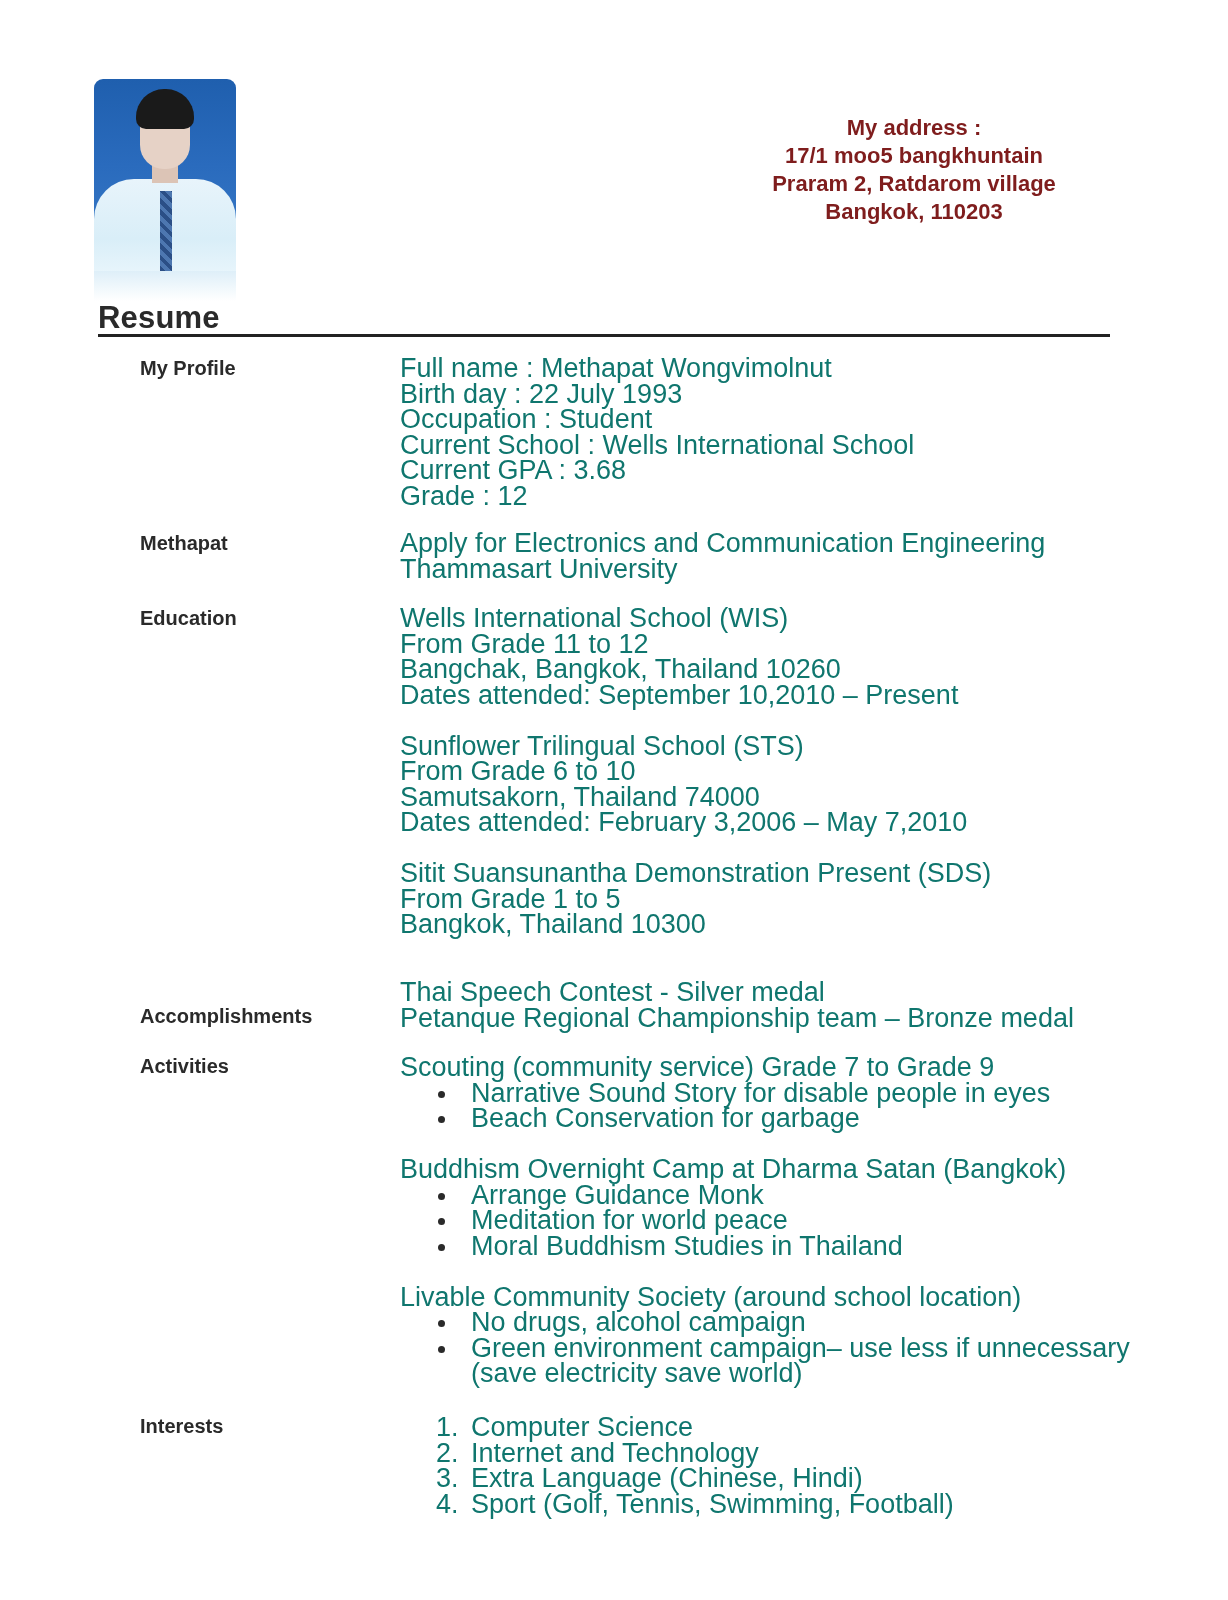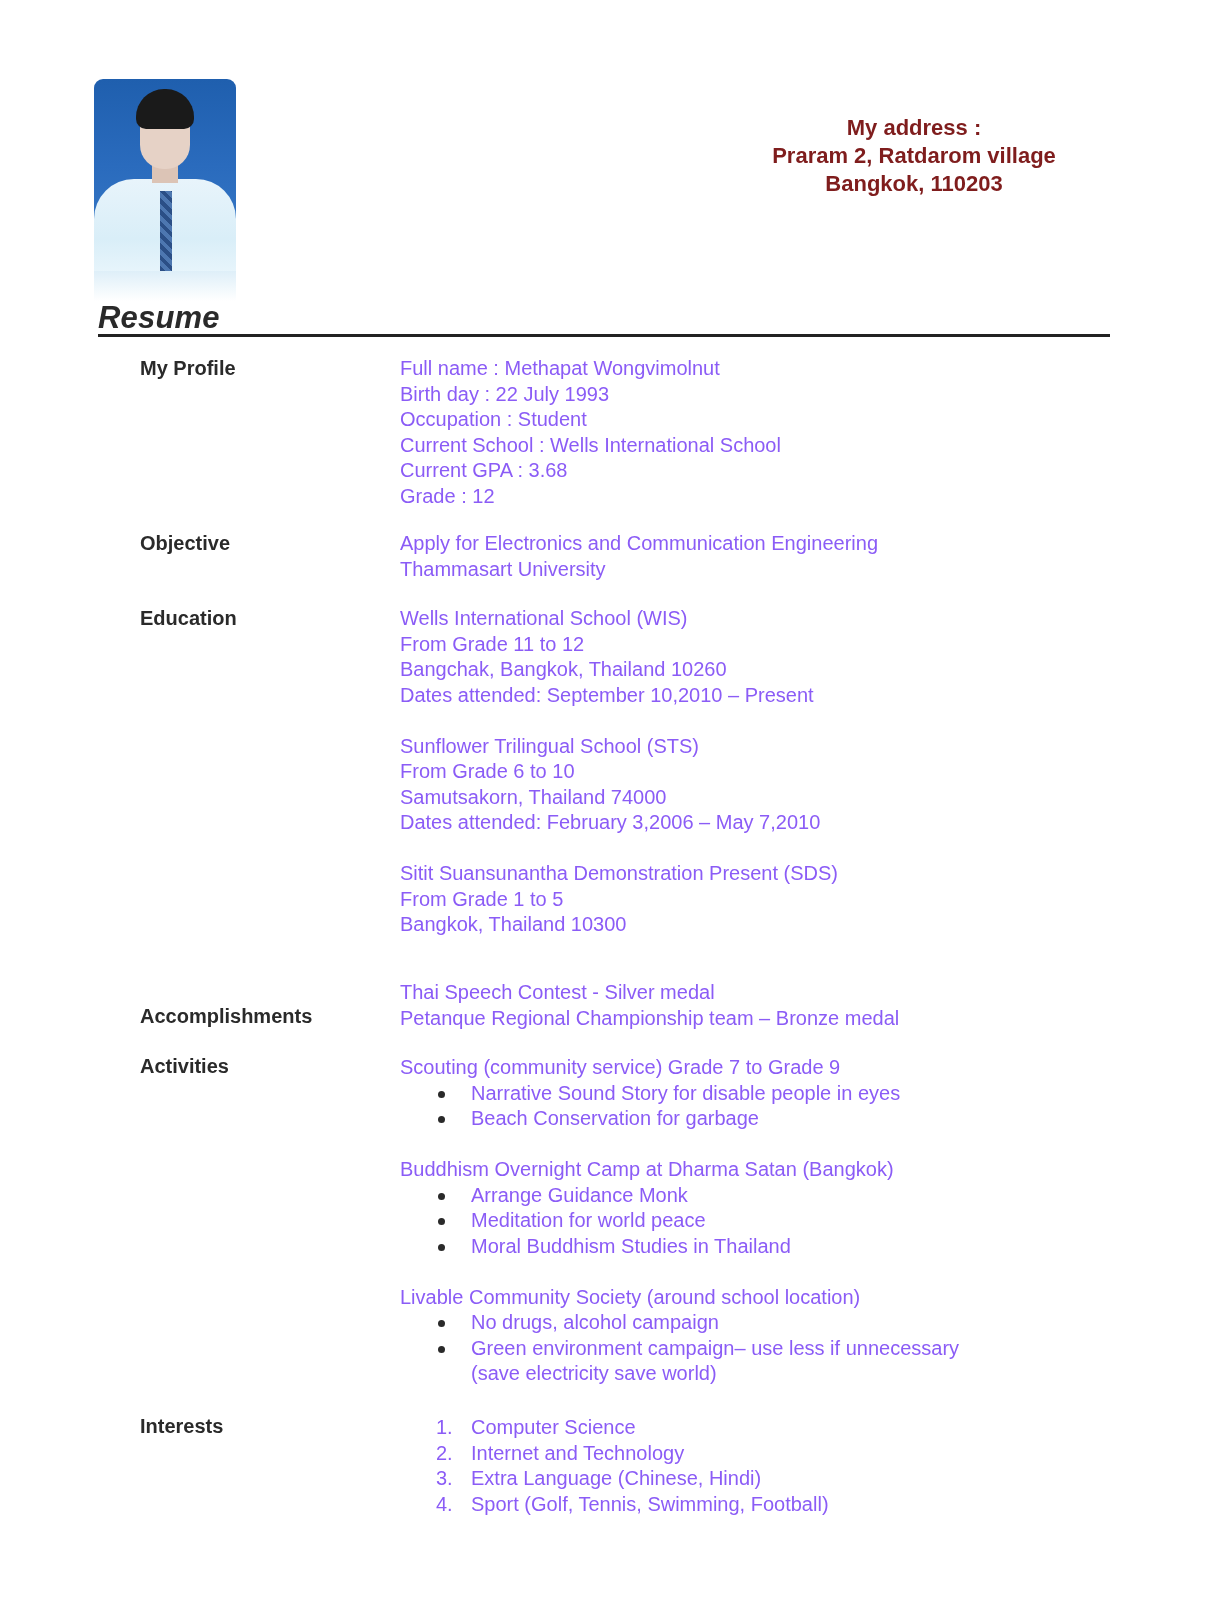--- a/index.html
+++ b/index.html
@@ -46,33 +46,32 @@
   .address {
     position: absolute; left: 734px; top: 114px; width: 360px;
     text-align: center;
     font-weight: bold; font-size: 22px; line-height: 28px;
     color: #7f1d1d;
   }
   .resume-title {
     position: absolute; left: 98px; top: 300px;
     font-size: 31px; font-weight: bold; color: #2a2a2a;
     letter-spacing: 0.2px;
-    font-style: italic;
   }
   .title-rule {
     position: absolute; left: 98px; top: 334px; width: 1012px; height: 3px;
     background: #222;
   }
   .section-label {
     position: absolute; left: 98px;
     font-weight: bold; font-size: 20px; color: #2a2a2a; margin-left: 42px;
   }
   .section-body {
     position: absolute; left: 400px;
-    font-size: 20px; line-height: 25.5px; color: #8b5cf6;
+    font-size: 27px; line-height: 25.5px; color: #0f766e;
   }
   .line { white-space: nowrap; }
   .gap { height: 25.5px; }
   .bullet-item { position: relative; padding-left: 71px; white-space: nowrap; }
   .bullet-item .bullet {
     position: absolute; left: 38px; top: 10px;
     width: 7px; height: 7px; border-radius: 50%; background: #2a2a2a;
   }
   .num-item { position: relative; padding-left: 71px; white-space: nowrap; }
   .num-item .num { position: absolute; left: 36px; }
@@ -84,38 +83,39 @@
   <div class="shirt"></div>
   <div class="neck"></div>
   <div class="face"></div>
   <div class="hair"></div>
   <div class="tie"></div>
 </div>
 <div class="photo-reflection"></div>
 
 <div class="address">
   <div>My address :</div>
+  <div>17/1 moo5 bangkhuntain</div>
   <div>Praram 2, Ratdarom village</div>
   <div>Bangkok, 110203</div>
 </div>
 
 <div class="resume-title">Resume</div>
 <div class="title-rule"></div>
 
 <div class="section-label" style="top:357px">My Profile</div>
 <div class="section-body" style="top:356px">
   <div class="line">Full name : Methapat Wongvimolnut</div>
   <div class="line">Birth day : 22 July 1993</div>
   <div class="line">Occupation : Student</div>
   <div class="line">Current School : Wells International School</div>
   <div class="line">Current GPA : 3.68</div>
   <div class="line">Grade : 12</div>
 </div>
 
-<div class="section-label" style="top:532px">Objective</div>
+<div class="section-label" style="top:532px">Methapat</div>
 <div class="section-body" style="top:531px">
   <div class="line">Apply for Electronics and Communication Engineering</div>
   <div class="line">Thammasart University</div>
 </div>
 
 <div class="section-label" style="top:607px">Education</div>
 <div class="section-body" style="top:606px">
   <div>
     <div class="line">Wells International School (WIS)</div>
     <div class="line">From Grade 11 to 12</div>

